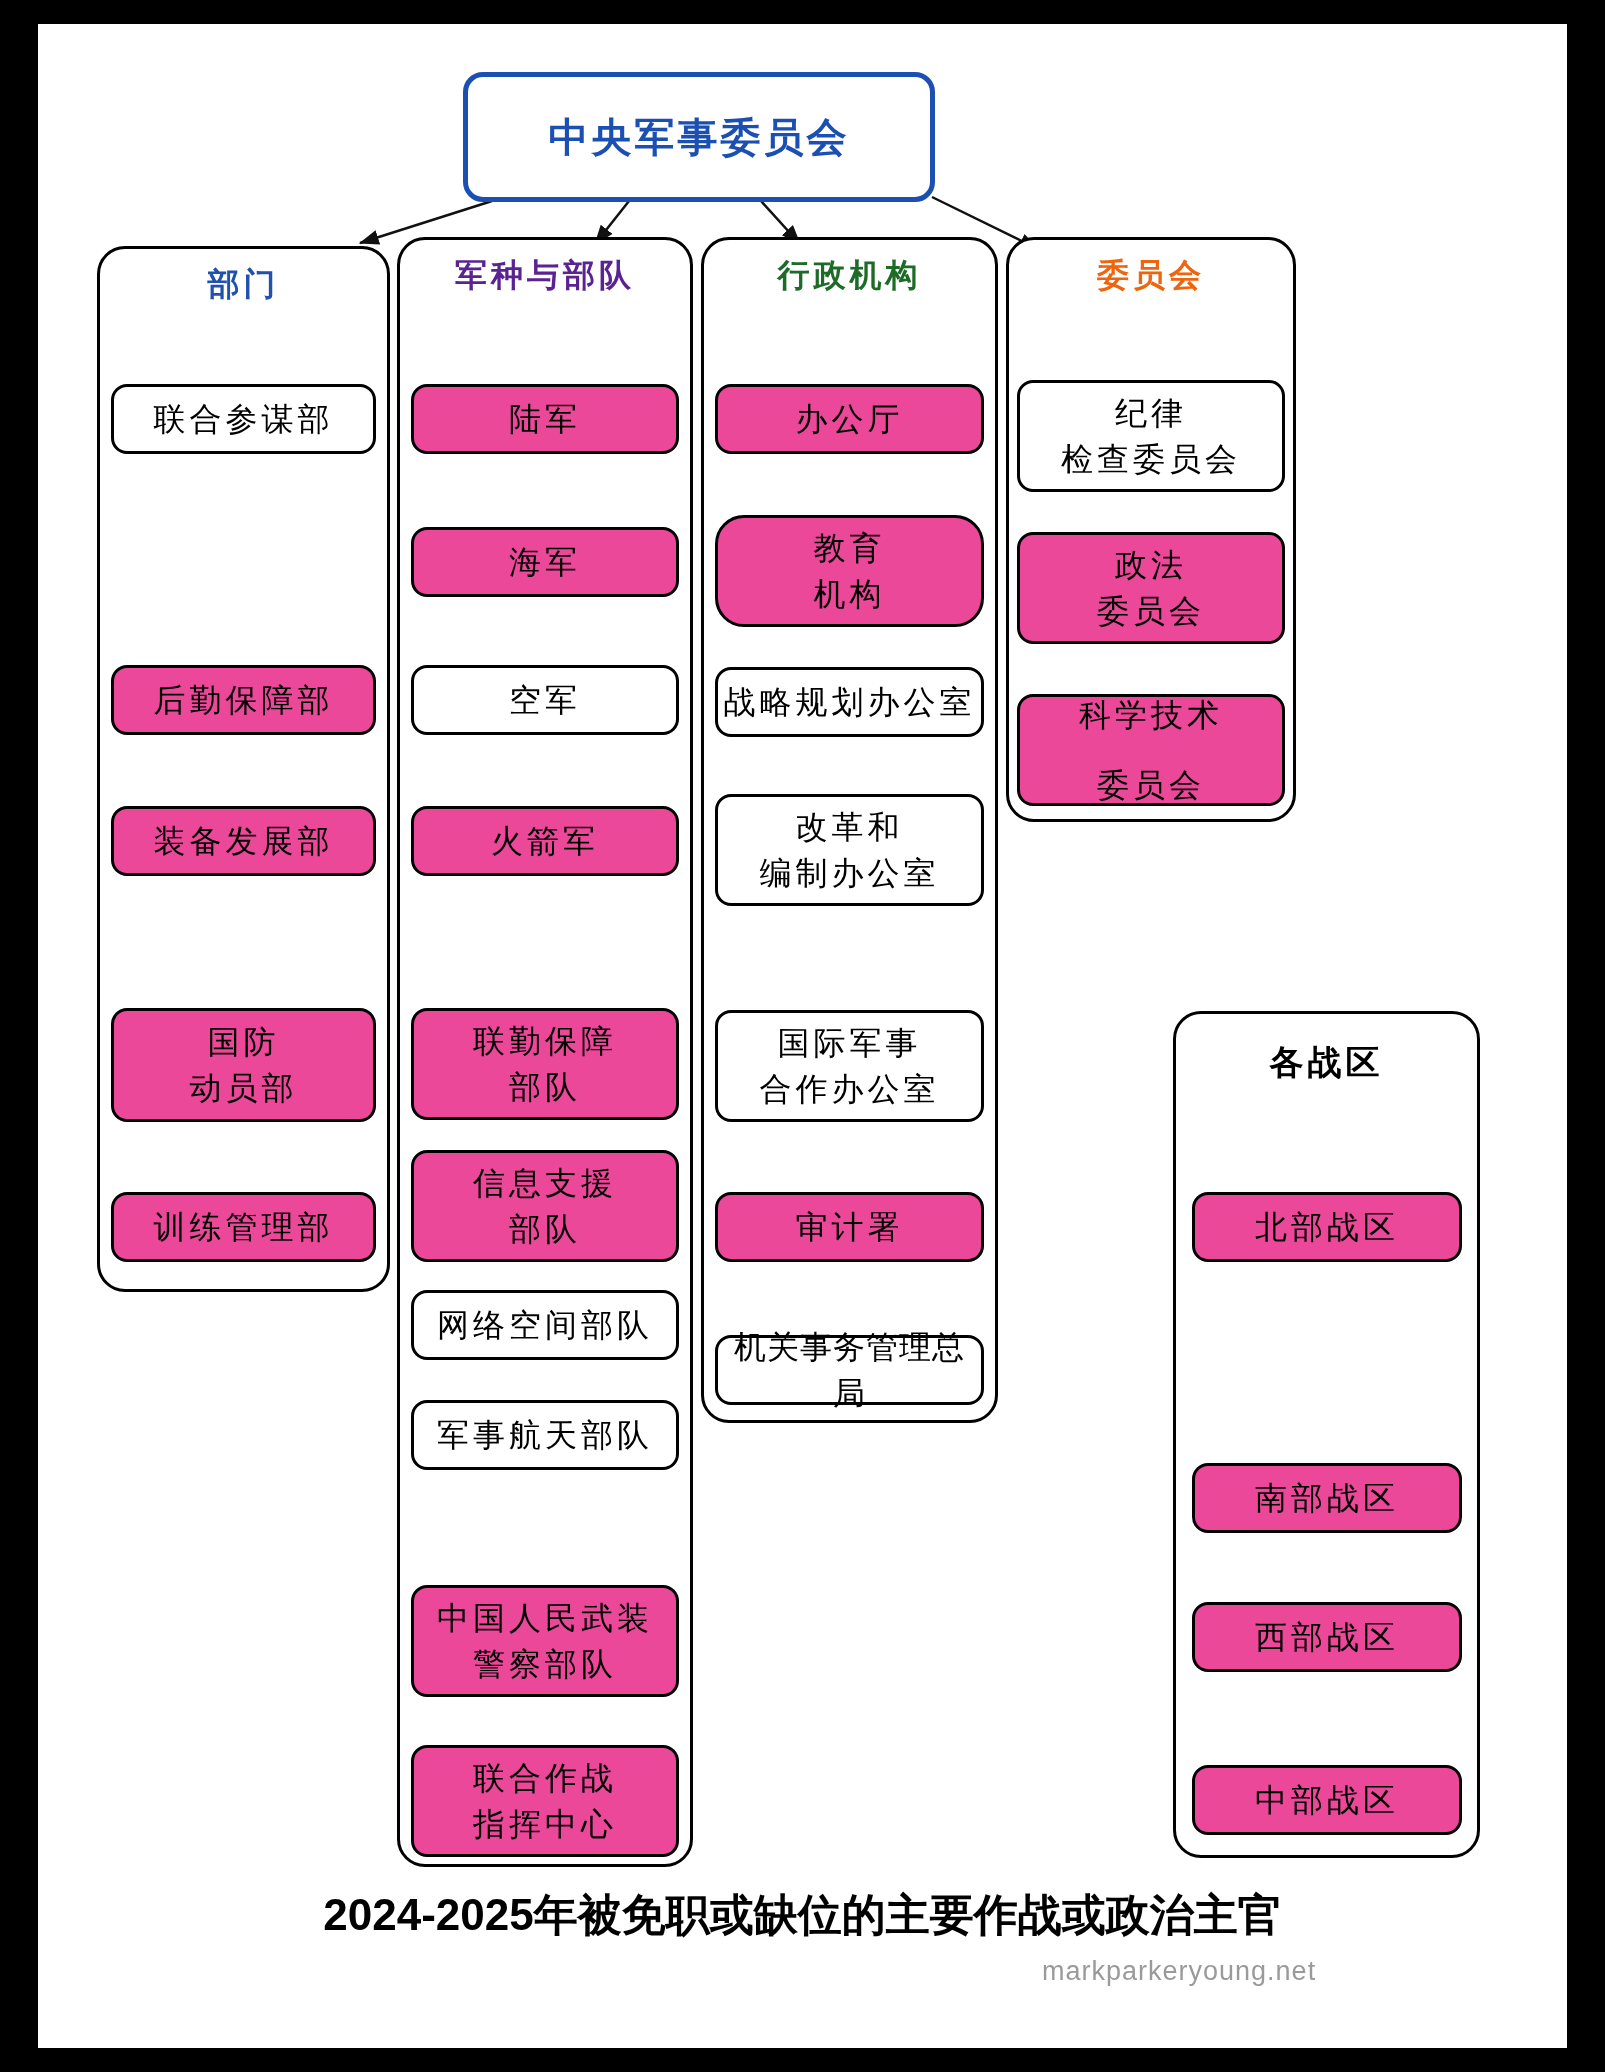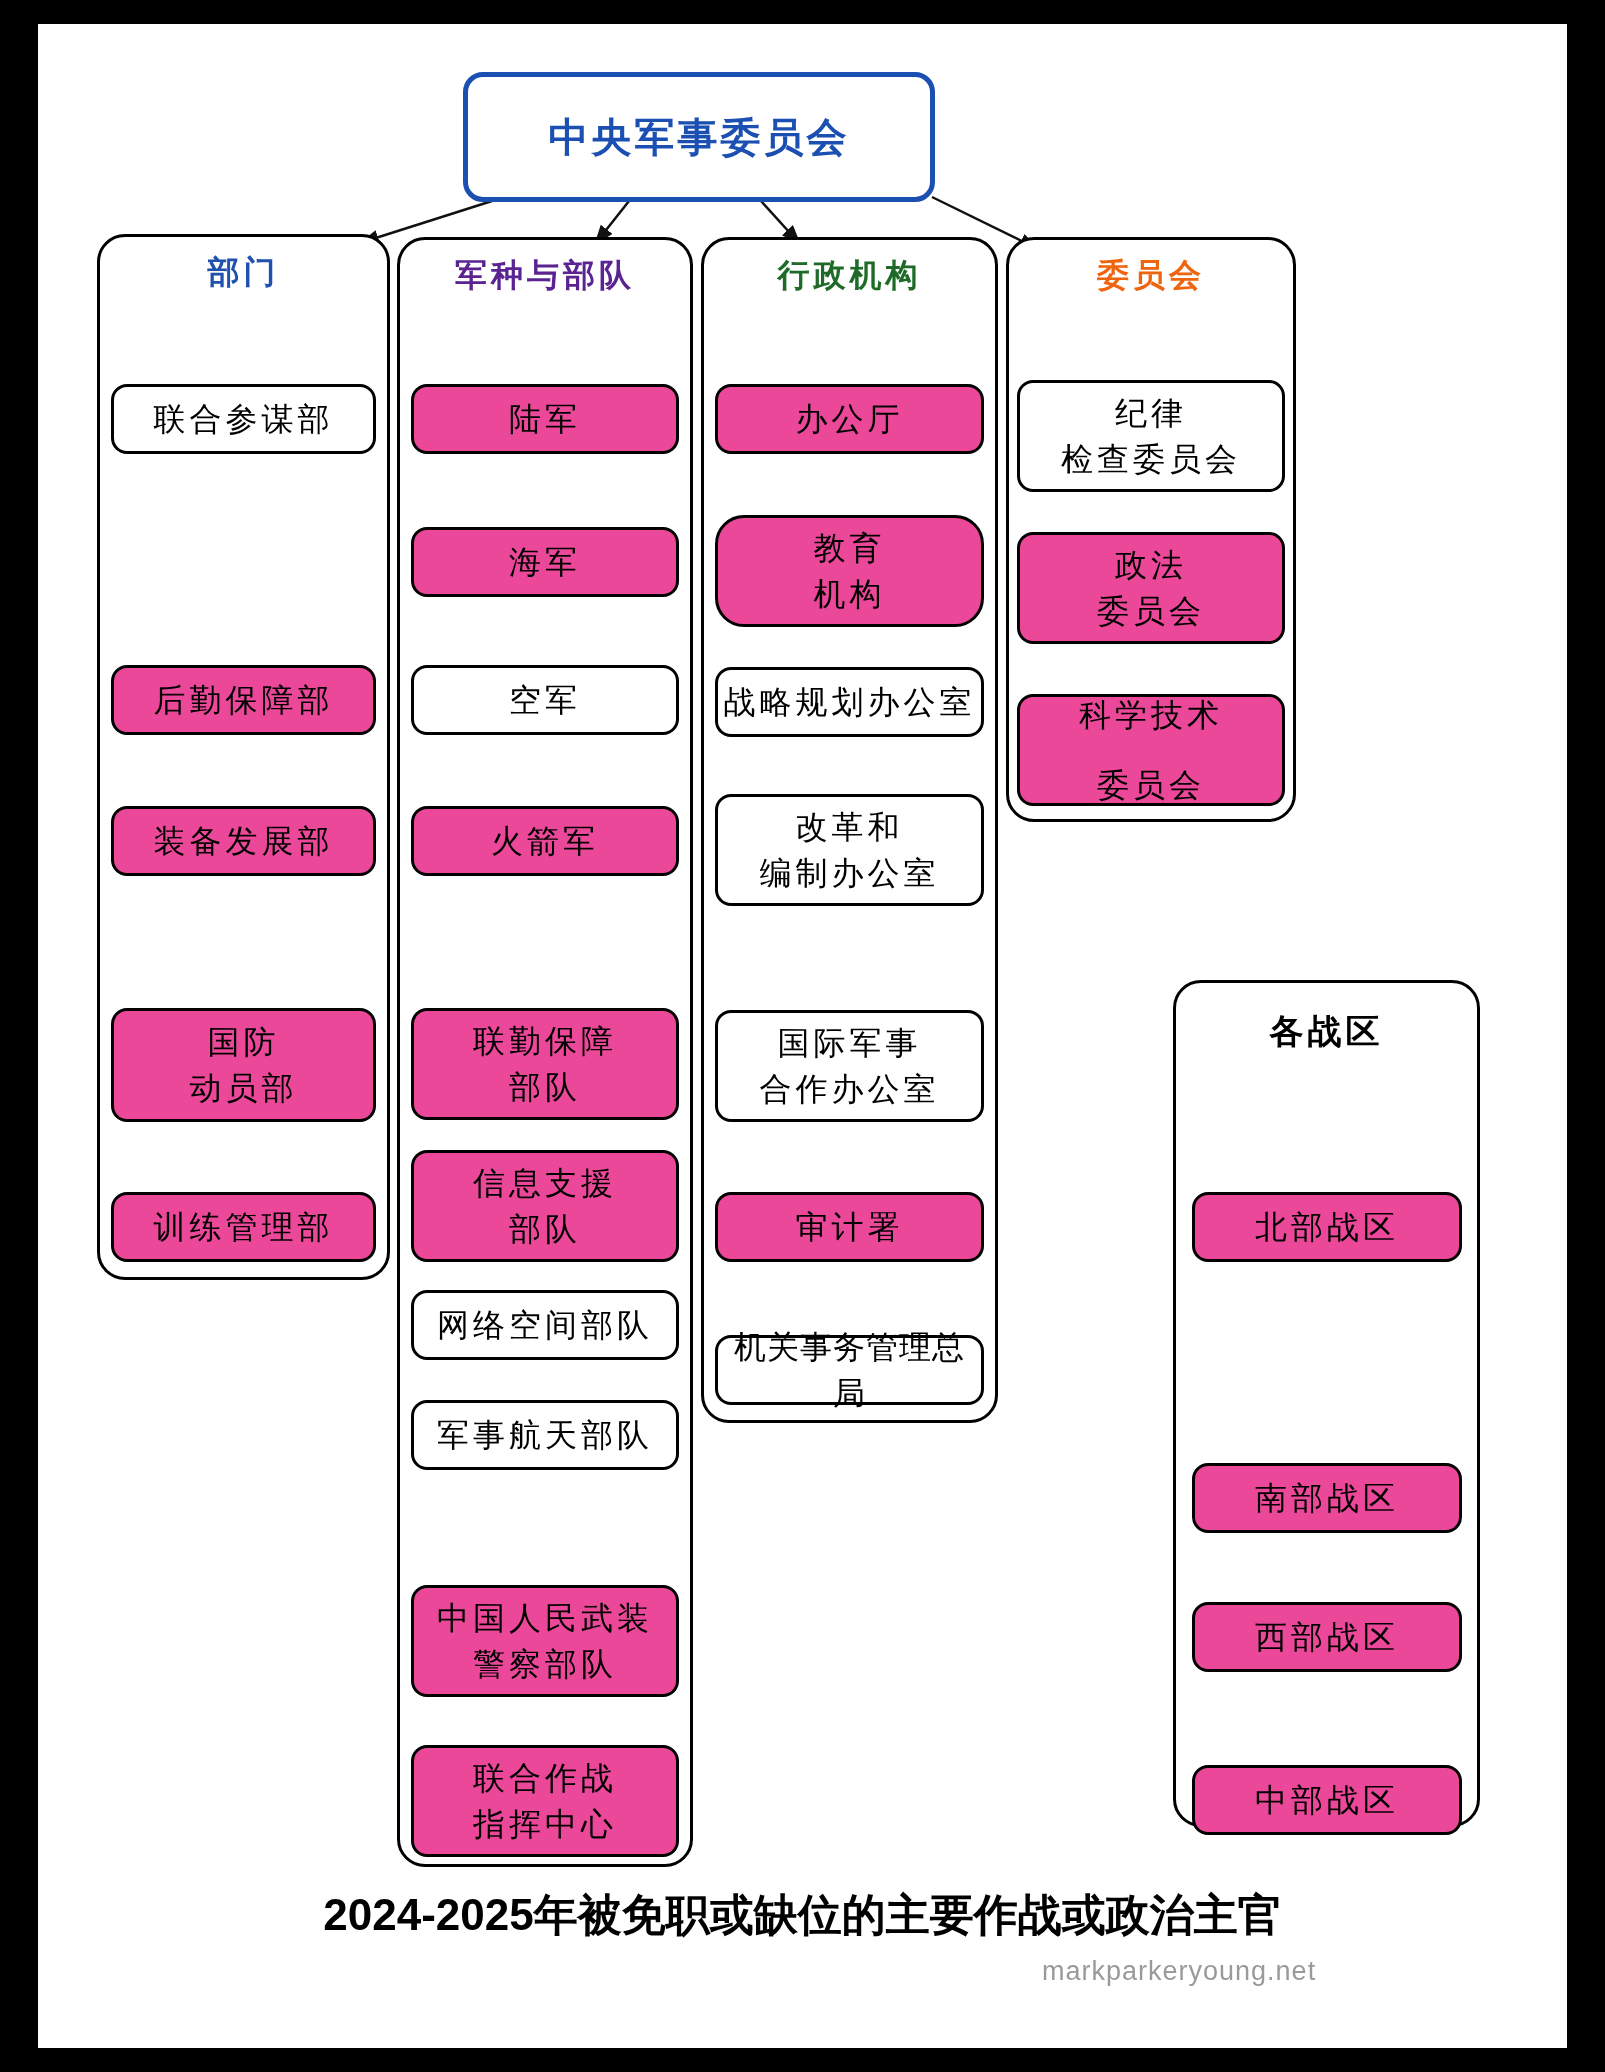--- a/index.html
+++ b/index.html
@@ -56,21 +56,21 @@
     <line x1="492" y1="201" x2="360" y2="243" stroke="#111" stroke-width="2.5" marker-end="url(#ah)"></line>
     <line x1="629" y1="201" x2="595" y2="244" stroke="#111" stroke-width="2.5" marker-end="url(#ah)"></line>
     <line x1="761" y1="201" x2="800" y2="244" stroke="#111" stroke-width="2.5" marker-end="url(#ah)"></line>
     <line x1="932" y1="197" x2="1038" y2="249" stroke="#111" stroke-width="2.5" marker-end="url(#ah)"></line>
   </svg>
 
   <div class="titlebox">
     <span class="t">中央军事委员会</span>
   </div>
 
-  <div class="colbox" style="left:97px; top:234px; width:293px; height:1046px;">
+  <div class="colbox" style="left:97px; top:246px; width:293px; height:1046px;">
     <div class="colheader hdr-departments">部门</div>
   </div>
   <div class="node" style="left:111px; top:384px; width:265px; height:70px;">
       <span>联合参谋部</span>
     </div>
   <div class="node pink" style="left:111px; top:665px; width:265px; height:70px;">
       <span>后勤保障部</span>
     </div>
   <div class="node pink" style="left:111px; top:806px; width:265px; height:70px;">
       <span>装备发展部</span>
@@ -158,21 +158,21 @@
     </div>
   <div class="node pink" style="left:1017px; top:532px; width:268px; height:112px;">
       <span>政法</span>
       <span>委员会</span>
     </div>
   <div class="node pink" style="left:1017px; top:694px; width:268px; height:112px;gap:24px;">
       <span>科学技术</span>
       <span>委员会</span>
     </div>
 
-  <div class="colbox" style="left:1173px; top:980px; width:307px; height:847px;">
+  <div class="colbox" style="left:1173px; top:1011px; width:307px; height:847px;">
     <div class="colheader hdr-theater">各战区</div>
   </div>
   <div class="node pink" style="left:1192px; top:1192px; width:270px; height:70px;">
       <span>北部战区</span>
     </div>
   <div class="node pink" style="left:1192px; top:1463px; width:270px; height:70px;">
       <span>南部战区</span>
     </div>
   <div class="node pink" style="left:1192px; top:1602px; width:270px; height:70px;">
       <span>西部战区</span>

